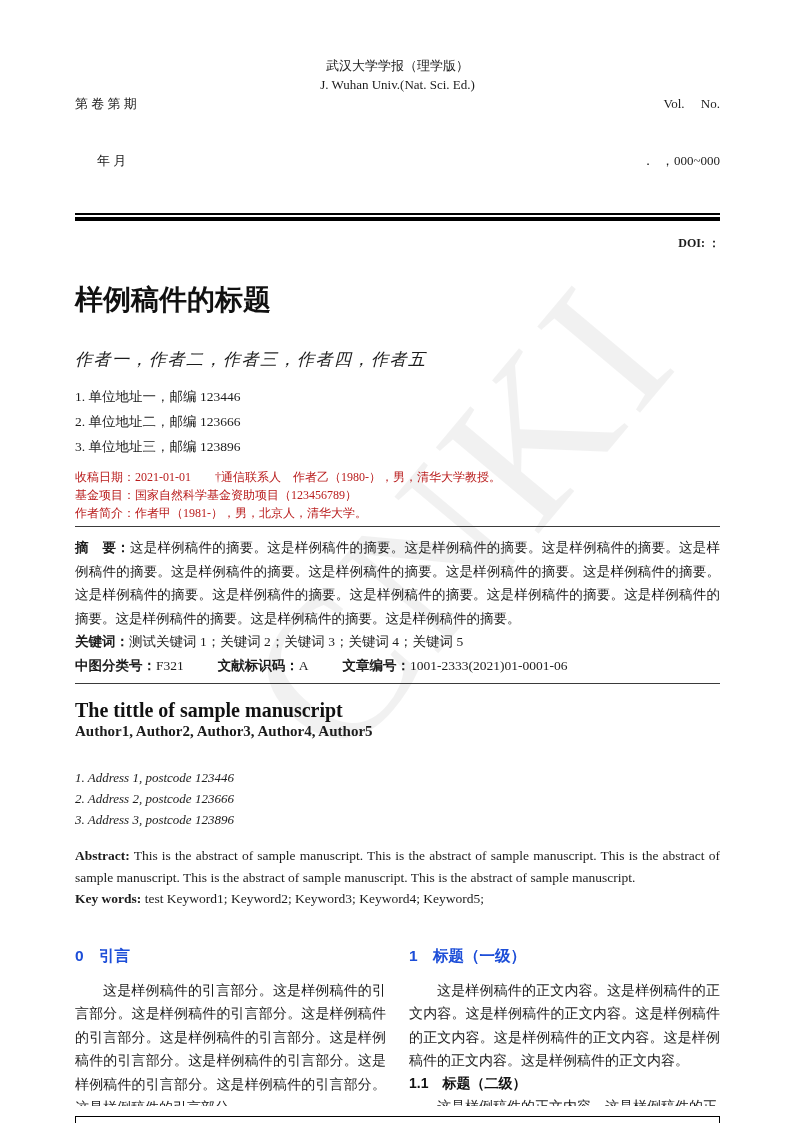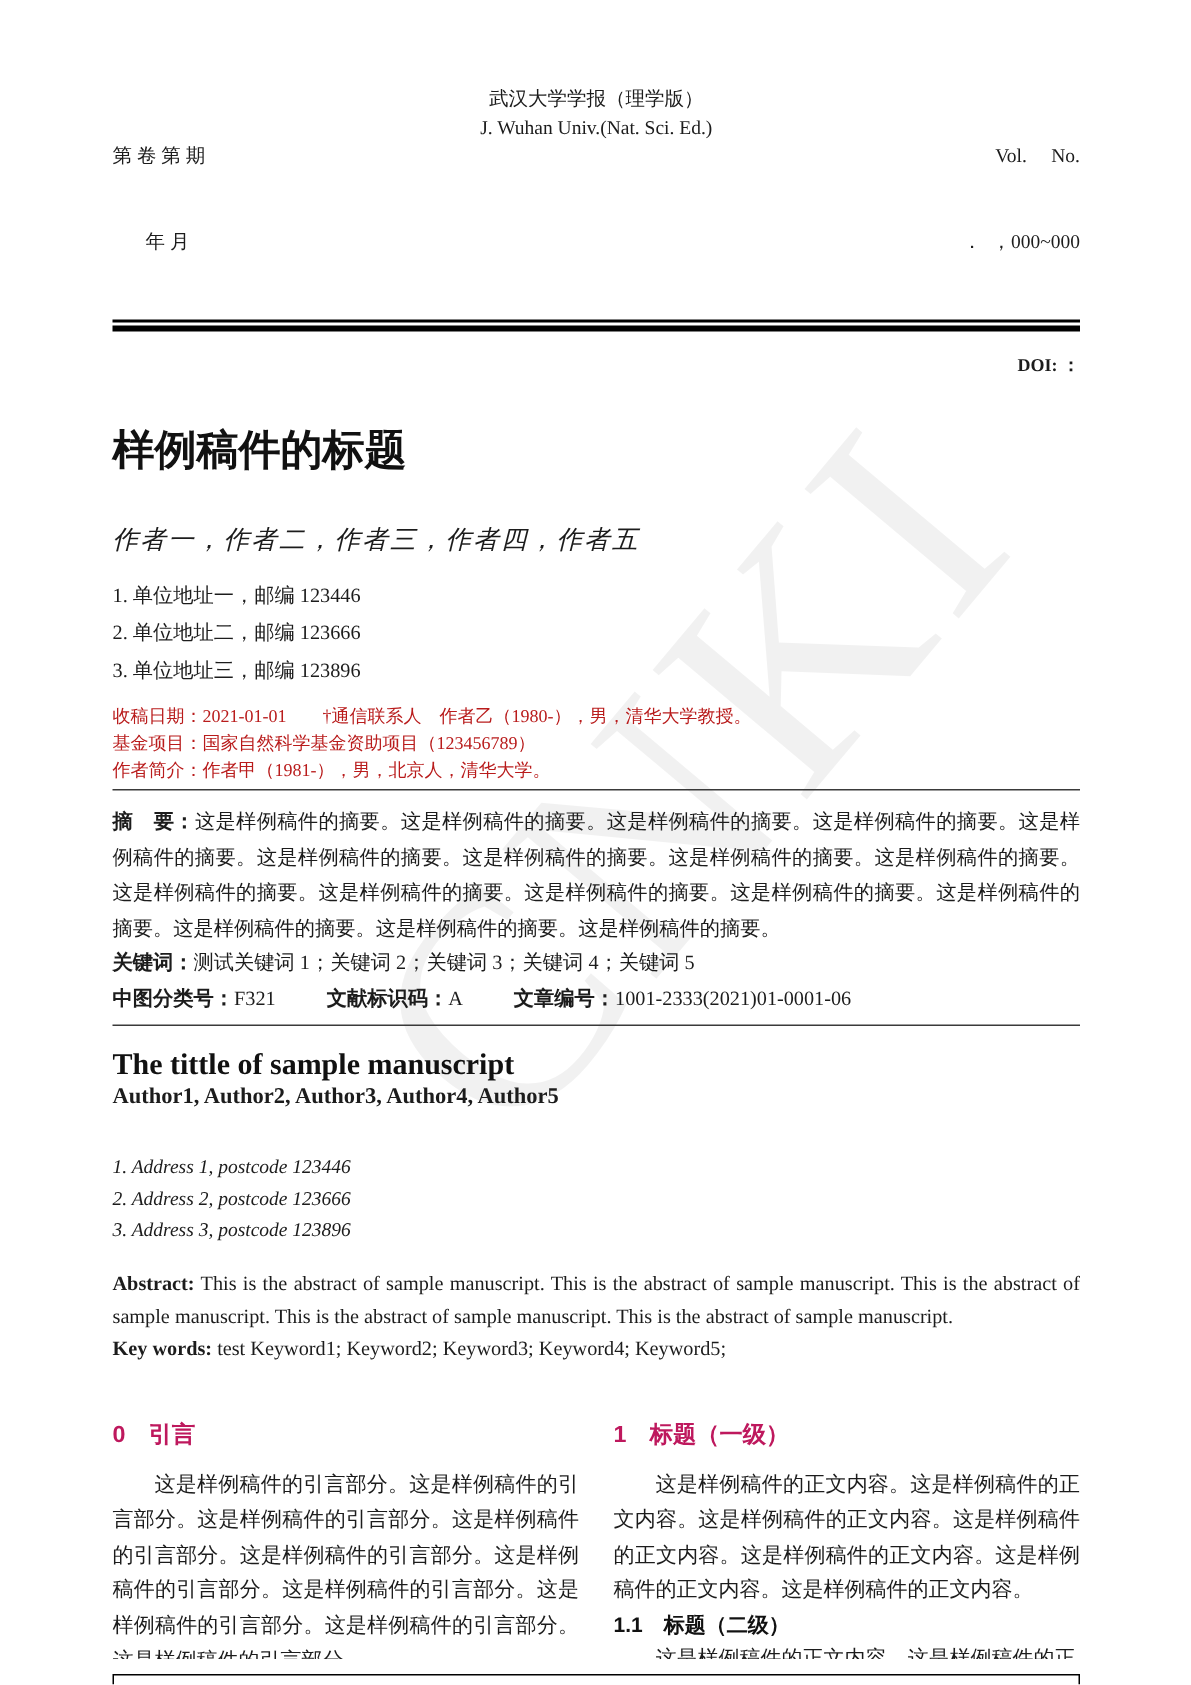--- a/index.html
+++ b/index.html
@@ -44,21 +44,21 @@
   .meta-line .gap { display:inline-block; width:34px; }
   
   .title-en { margin:13px 0 0 0; font-weight:bold; font-size:20px; line-height:26px; color:#111; }
   .authors-en { font-weight:bold; font-size:15px; }
   .affil-en { margin-top:27px; font-size:13px; line-height:21px;font-style:italic; }
   .abstract-en { margin:15px 0 0 0; font-size:13.5px; line-height:21.5px; text-align:justify; }
   .kw-en { margin:0; font-size:13.5px; line-height:21.5px; }
   
   .columns { display:flex; gap:23px; margin-top:36px; height:160px; overflow:hidden; }
   .col { flex:1; min-width:0; }
-  .sec-h1 { margin:0 0 12px 0; font-family:"Liberation Sans","DejaVu Sans",sans-serif; font-weight:bold; font-size:15.5px; color:#be185d; }
+  .sec-h1 { margin:0 0 12px 0; font-family:"Liberation Sans","DejaVu Sans",sans-serif; font-weight:bold; font-size:15.5px; color:#1d4ed8; }
   .sec-h2 { margin:2px 0 2px 0; font-family:"Liberation Sans","DejaVu Sans",sans-serif; font-weight:bold; font-size:14px; color:#111; }
   .body-p { margin:0; font-size:14px; line-height:23.5px; text-align:justify; text-indent:2em; }
   
   .cite-box { margin-top:10px; border:1.4px solid #000; padding:10px 18px 34px 20px; font-size:13px; line-height:22px; }
 </style>
 </head>
 <body>
 
 <div class="page">
 

